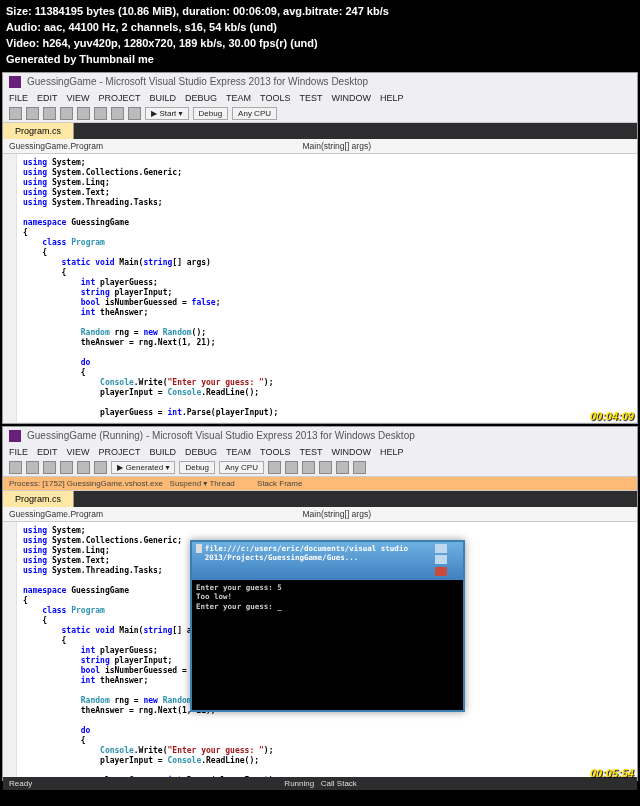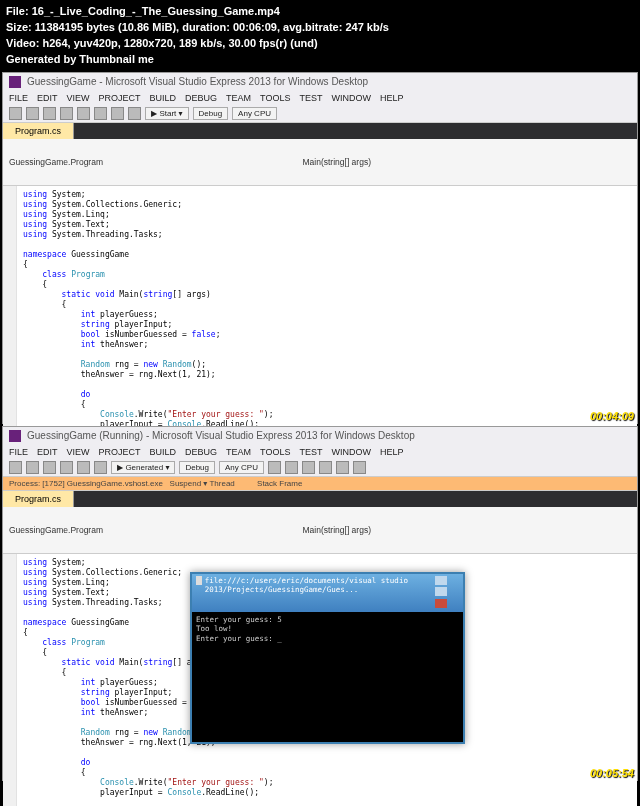--- a/index.html
+++ b/index.html
@@ -9,44 +9,44 @@
   .vs{background:#efeef2;border:1px solid #999;margin:2px;font-size:9px;color:#222;}
   .vs-title{background:#efeef2;padding:3px 6px;font-size:10px;color:#555;display:flex;align-items:center;}
   .vs-title .glyph{width:12px;height:12px;background:#68217a;margin-right:6px;}
   .menubar{background:#efeef2;padding:2px 6px;font-size:9px;color:#222;}
   .menubar span{margin-right:9px;}
   .toolbar{background:#efeef2;padding:2px 6px;font-size:9px;border-bottom:1px solid #ccc;display:flex;gap:4px;align-items:center;}
   .toolbar .ico{width:13px;height:13px;background:#bbb;border:1px solid #888;display:inline-block;}
   .toolbar .btn{padding:1px 5px;border:1px solid #aaa;background:#f3f3f3;font-size:8px;}
   .tabs{background:#2d2d30;padding:0;}
   .tab{display:inline-block;background:#ffe8a6;color:#000;padding:3px 12px;font-size:9px;border-right:1px solid #999;}
-  .crumb{background:#f5f5f5;border-bottom:1px solid #ccc;padding:18px 6px;font-size:8.5px;color:#333;display:flex;justify-content:space-between;}
-  .editor{background:#fff;padding:4px 6px 0 20px;font-family:Consolas,monospace;font-size:8px;line-height:1.25;color:#000;position:relative;overflow:hidden;}
+  .crumb{background:#f5f5f5;border-bottom:1px solid #ccc;padding:2px 6px;font-size:8.5px;color:#333;display:flex;justify-content:space-between;}
+  .editor{background:#fff;padding:4px 6px 0 20px;font-family:Consolas,monospace;font-size:8px;line-height:1.25;color:#000;position:relative;overflow:hidden;font-weight:bold;}
   .kw{color:#0000ff;}
   .typ{color:#2b91af;}
   .str{color:#a31515;}
   .editor .ln{white-space:pre;}
   .console-win{position:absolute;left:187px;top:18px;width:275px;height:172px;background:#000;border:2px solid #3c7fb1;box-shadow:0 0 8px rgba(0,0,0,.4);}
   .console-title{background:linear-gradient(#6db0e1,#3f80c0);color:#fff;font-size:7.5px;padding:2px 4px;display:flex;align-items:flex-start;}
   .console-title .dots{margin-left:auto;}
   .console-title .dots span{display:inline-block;width:12px;height:9px;background:#c0d8ed;margin-left:1px;}
   .console-title .dots .x{background:#c94b3b;}
   .console-body{color:#ccc;font-family:Consolas,monospace;font-size:7.5px;padding:3px 4px;white-space:pre;}
   .ts{position:absolute;right:6px;color:#ffe000;font-size:11px;font-style:italic;font-weight:bold;text-shadow:1px 1px 1px #000;}
   .statusbar{background:#2d2d30;color:#ddd;font-size:8px;padding:2px 6px;}
   .section{position:relative;}
   .process-bar{background:#fdba74;padding:2px 6px;font-size:8px;color:#444;border-bottom:1px solid #ccc;}
   .gutter{position:absolute;left:0;top:0;bottom:0;width:14px;background:#f0f0f0;border-right:1px solid #e2e2e2;}
 </style>
 </head>
 <body>
 
 <div class="meta">
-  <div class="row"><span>File:</span> <span>16_-_Live_Coding_-_The_Guessing_Game.mp4</span></div>
   <div class="row"><span>Size:</span> <span>11384195</span> <span>bytes</span> <span>(10.86 MiB),</span> <span>duration:</span> <span>00:06:09,</span> <span>avg.bitrate:</span> <span>247</span> <span>kb/s</span></div>
+  <div class="row"><span>Audio:</span> <span>aac,</span> <span>44100</span> <span>Hz,</span> <span>2 channels,</span> <span>s16,</span> <span>54</span> <span>kb/s (und)</span></div>
   <div class="row"><span>Video:</span> <span>h264,</span> <span>yuv420p,</span> <span>1280x720,</span> <span>189</span> <span>kb/s,</span> <span>30.00</span> <span>fps(r) (und)</span></div>
   <div class="row">Generated by Thumbnail me</div>
 </div>
 
 <div class="section">
 <div class="vs" style="height:352px;">
   <div class="vs-title">
     <span class="glyph"></span>
     <span>GuessingGame - Microsoft Visual Studio Express 2013 for Windows Desktop</span>
   </div>

